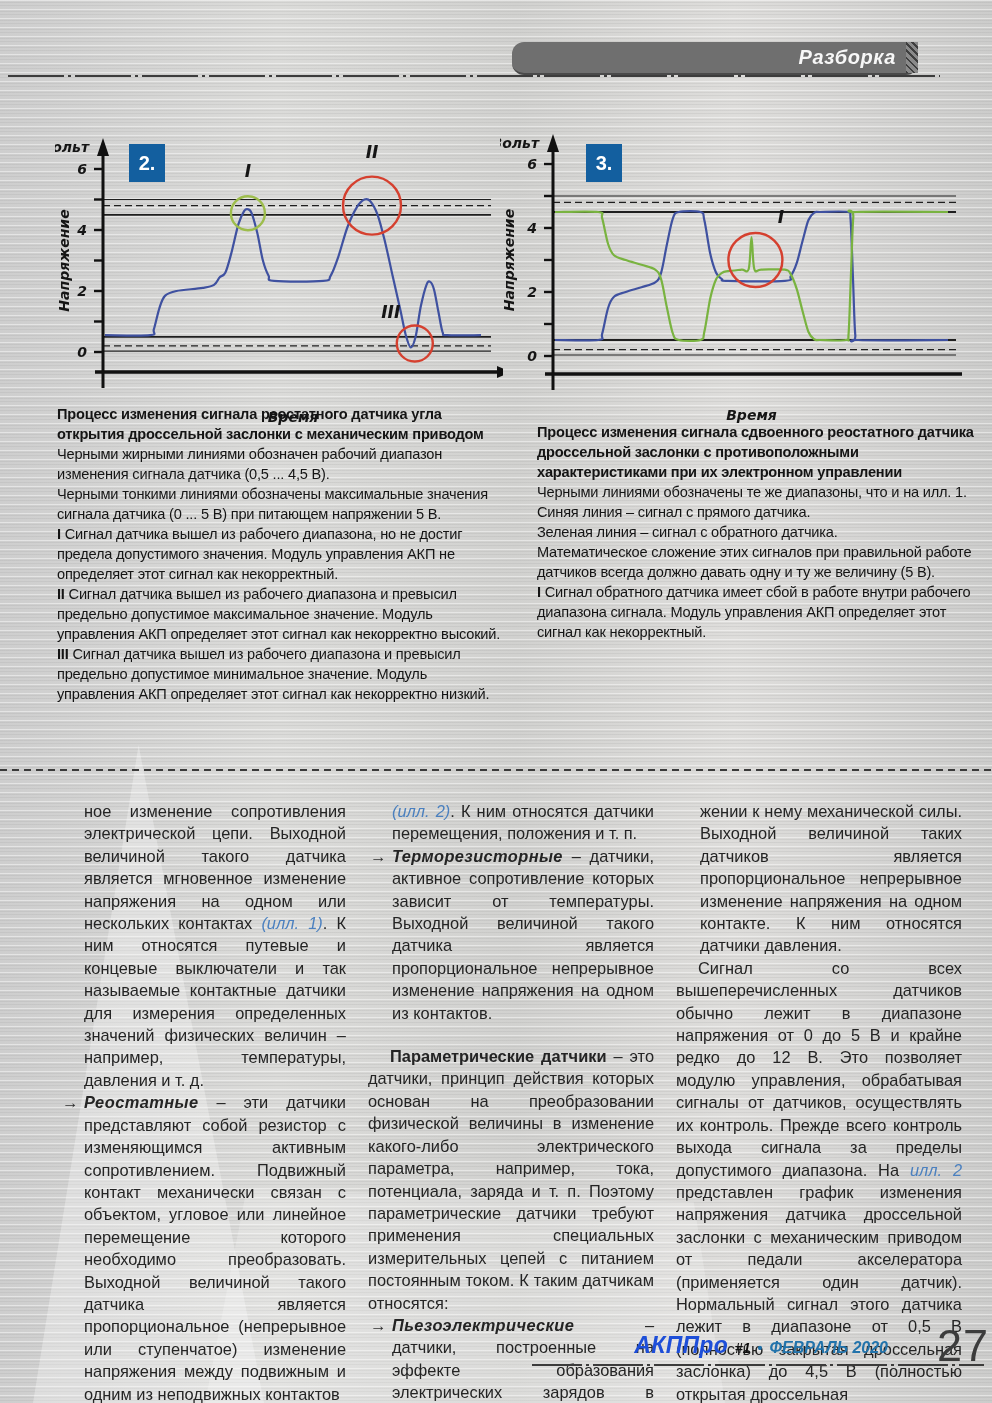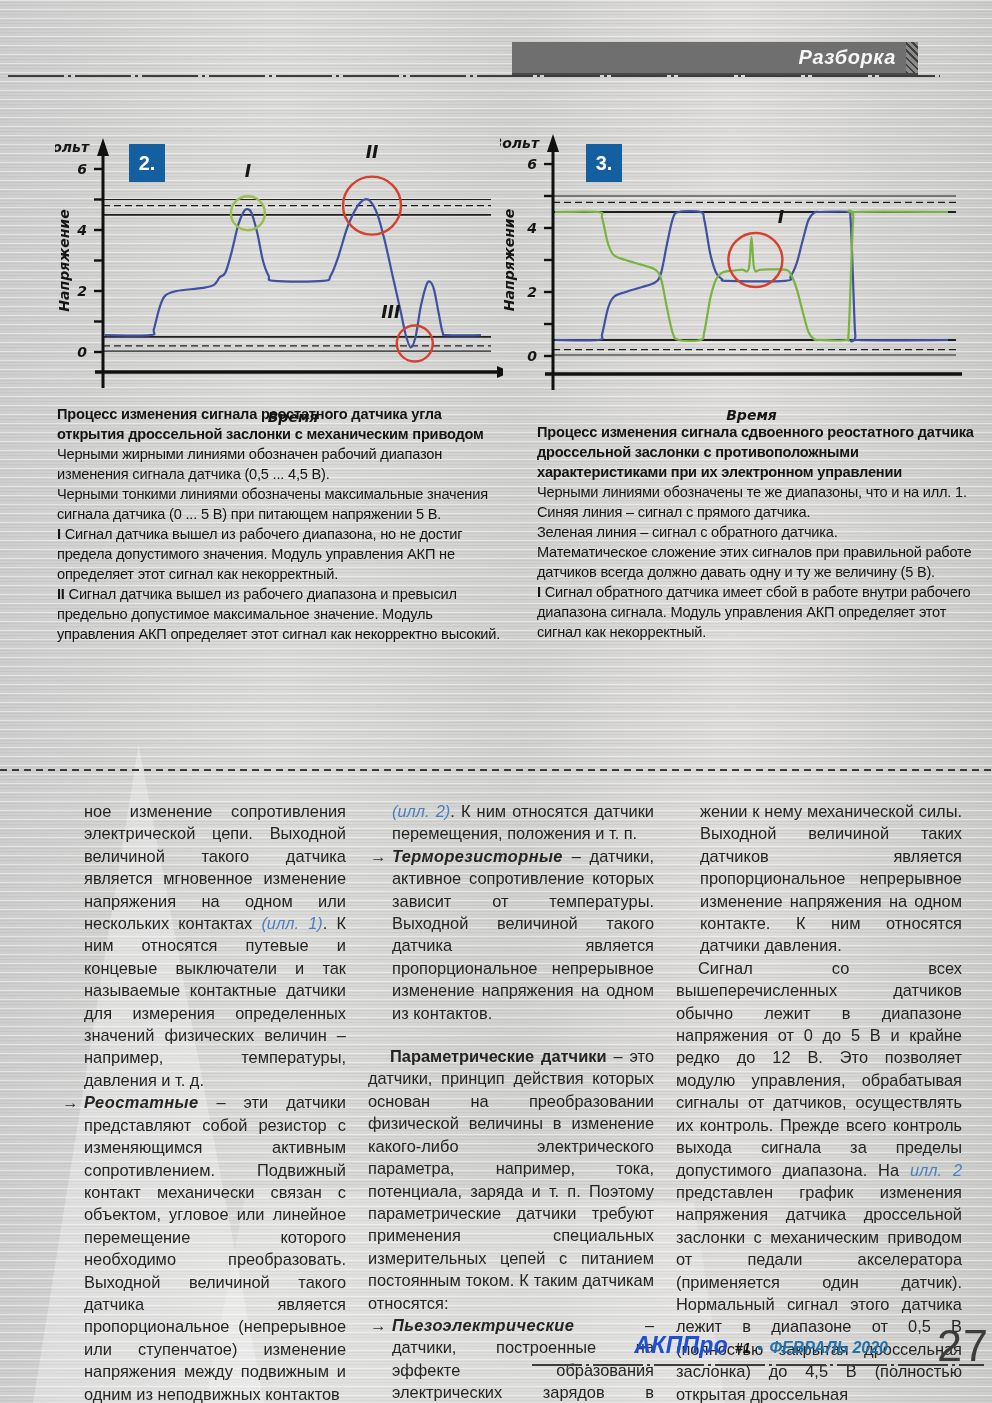--- a/index.html
+++ b/index.html
@@ -12,21 +12,21 @@
   .page{position:relative;width:992px;height:1403px;}
   .bg-shape1{position:absolute;left:0;top:745px;width:330px;height:658px;
     background:rgba(255,255,255,0.30);
     clip-path:polygon(10% 100%, 42% 0, 80% 100%);pointer-events:none;}
   .bg-shape2{position:absolute;left:205px;top:1180px;width:520px;height:223px;
     background:rgba(255,255,255,0.22);
     clip-path:polygon(0 100%, 8% 4%, 94% 10%, 100% 100%);pointer-events:none;}
   .top-rule{position:absolute;top:75px;left:8px;width:932px;height:2px;
     background:repeating-linear-gradient(90deg,#3c3c3c 0 56px,transparent 56px 60px,#3c3c3c 60px 63px,transparent 63px 67px);}
   .header-bar{position:absolute;left:512px;top:42px;width:406px;height:31px;
-    background:#6f6f6f;border-bottom:2px solid #4a4a4a;display:flex;align-items:center;justify-content:flex-end;}
+    background:#6f6f6f;border-bottom:2px solid #4a4a4a;display:flex;align-items:center;justify-content:flex-end;border-radius:12px;}
   .header-label{color:#f7f7f7;font-size:20px;font-style:italic;font-weight:700;letter-spacing:.6px;padding-right:10px;}
   .hatch{width:12px;height:31px;background:repeating-linear-gradient(45deg,#3f3f3f 0 2px,#8a8a8a 2px 5px);}
   figure{margin:0;position:absolute;}
   #fig2{left:55px;top:128px;width:448px;height:300px;}
   #fig3{left:500px;top:124px;width:462px;height:302px;}
   .chart{width:100%;height:100%;}
   .chart text{font-family:"DejaVu Sans",sans-serif;}
   .axis-title{font-size:14px;font-style:italic;font-weight:700;fill:#151515;}
   .tick-label{font-size:14px;font-style:italic;font-weight:700;fill:#151515;}
   .marker-label{font-size:17px;font-style:italic;font-weight:700;fill:#151515;}
@@ -143,20 +143,21 @@
       </svg>
     <div class="fig-badge">3.</div>
   </figure>
 
   <div class="caption cap2">
       <div class="para cap-title"><span class="s-b">Процесс изменения сигнала реостатного датчика угла открытия дроссельной заслонки с механическим приводом</span></div>
       <div class="para"><span class="s-plain">Черными жирными линиями обозначен рабочий диапазон изменения сигнала датчика (0,5 ... 4,5 В).</span></div>
       <div class="para"><span class="s-plain">Черными тонкими линиями обозначены максимальные значения сигнала датчика (0 ... 5 В) при питающем напряжении 5 В.</span></div>
       <div class="para"><span class="s-b">I </span><span class="s-plain">Сигнал датчика вышел из рабочего диапазона, но не достиг предела допустимого значения. Модуль управления АКП не определяет этот сигнал как некорректный.</span></div>
       <div class="para"><span class="s-b">II </span><span class="s-plain">Сигнал датчика вышел из рабочего диапазона и превысил предельно допустимое максимальное значение. Модуль управления АКП определяет этот сигнал как некорректно высокий.</span></div>
+      <div class="para"><span class="s-b">III </span><span class="s-plain">Сигнал датчика вышел из рабочего диапазона и превысил предельно допустимое минимальное значение. Модуль управления АКП определяет этот сигнал как некорректно низкий.</span></div>
     </div>
   <div class="caption cap3">
       <div class="para cap-title"><span class="s-b">Процесс изменения сигнала сдвоенного реостатного датчика дроссельной заслонки с противоположными характеристиками при их электронном управлении</span></div>
       <div class="para"><span class="s-plain">Черными линиями обозначены те же диапазоны, что и на илл. 1.</span></div>
       <div class="para"><span class="s-plain">Синяя линия – сигнал с прямого датчика.</span></div>
       <div class="para"><span class="s-plain">Зеленая линия – сигнал с обратного датчика.</span></div>
       <div class="para"><span class="s-plain">Математическое сложение этих сигналов при правильной работе датчиков всегда должно давать одну и ту же величину (5 В).</span></div>
       <div class="para"><span class="s-b">I </span><span class="s-plain">Сигнал обратного датчика имеет сбой в работе внутри рабочего диапазона сигнала. Модуль управления АКП определяет этот сигнал как некорректный.</span></div>
     </div>
 

